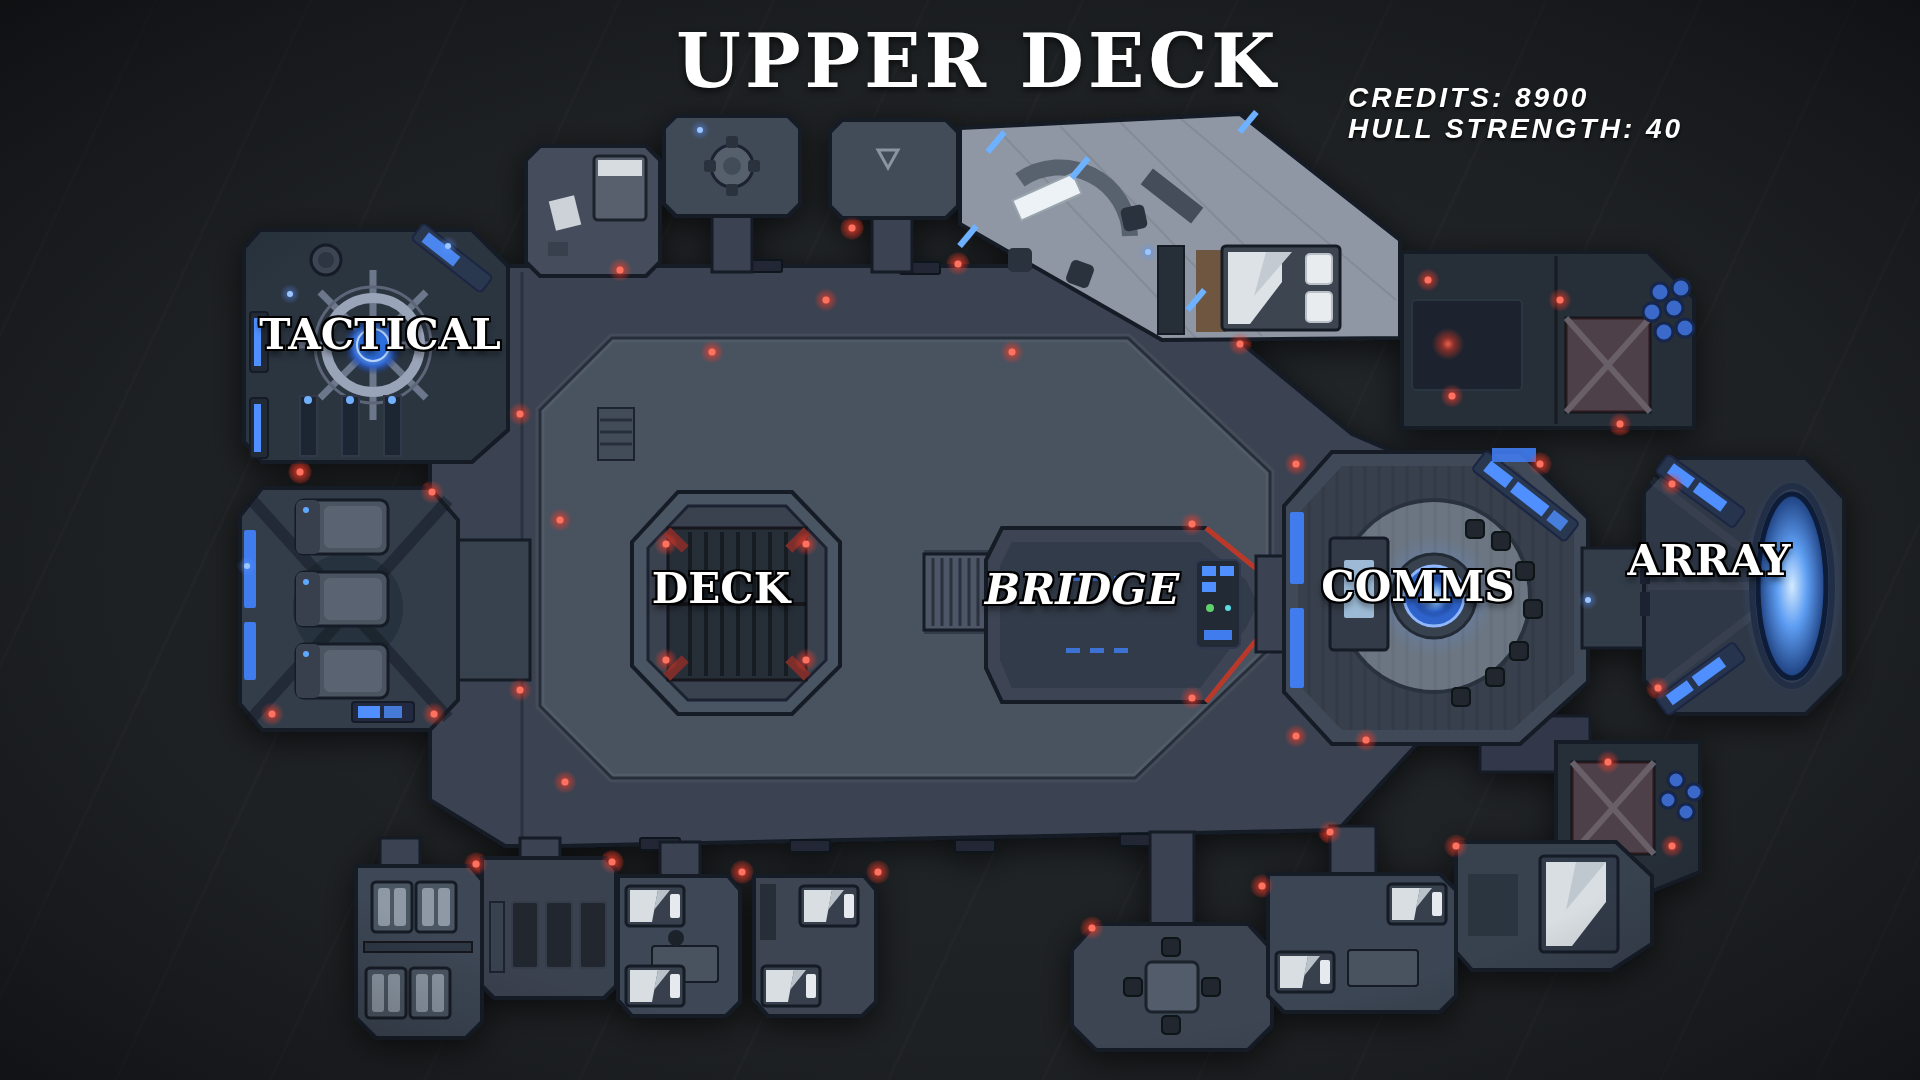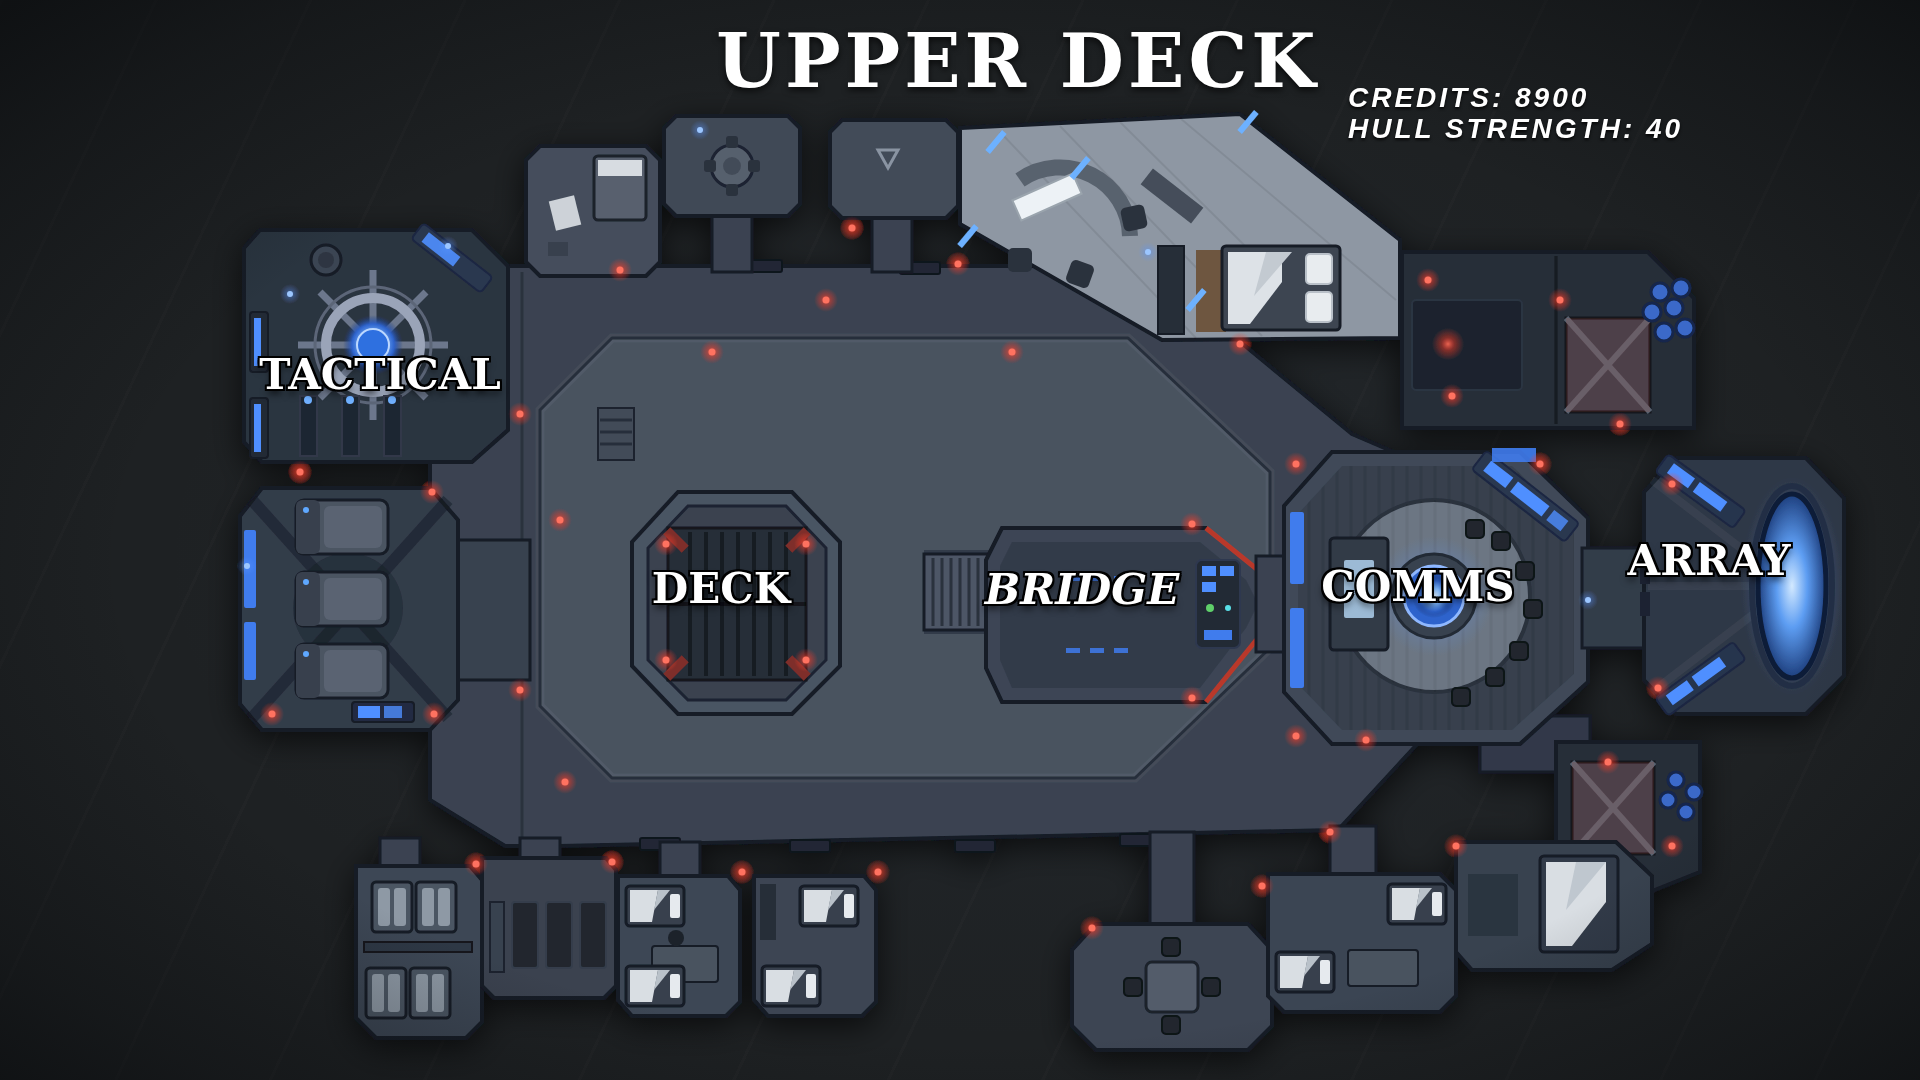--- a/index.html
+++ b/index.html
@@ -4,21 +4,21 @@
 <style>
   html,body{margin:0;padding:0;background:#17191b;}
   .stage{position:relative;width:1920px;height:1080px;background:#1e2123;overflow:hidden;
          font-family:"Liberation Sans",sans-serif;}
   .stage::before{content:"";position:absolute;inset:0;pointer-events:none;
          background:repeating-linear-gradient(115deg, rgba(255,255,255,0.015) 0 3px, transparent 3px 140px);}
   .map-svg{position:absolute;left:0;top:0;}
   .deck-title{position:absolute;left:978px;top:18px;transform:translateX(-50%);
          font-family:"DejaVu Serif","Liberation Serif",serif;font-weight:bold;
          font-size:74px;letter-spacing:4px;color:#ffffff;white-space:nowrap;
-         text-shadow:0 3px 6px rgba(0,0,0,.7);margin-left:40px;}
+         text-shadow:0 3px 6px rgba(0,0,0,.7);}
   .hud{position:absolute;left:1348px;top:34px;color:#ffffff;
          font-family:"Liberation Sans",sans-serif;font-style:italic;font-weight:bold;
          font-size:28px;line-height:31px;letter-spacing:3px;white-space:nowrap;
          text-shadow:0 2px 3px rgba(0,0,0,.8);margin-top:48px;}
   .room-label{position:absolute;transform:translate(-50%,-50%);
          font-family:"DejaVu Serif","Liberation Serif",serif;font-weight:bold;
          font-size:42px;color:#ffffff;white-space:nowrap;cursor:pointer;
          text-shadow:2px 0 0 #000,-2px 0 0 #000,0 2px 0 #000,0 -2px 0 #000,
                      2px 2px 0 #000,-2px -2px 0 #000,2px -2px 0 #000,-2px 2px 0 #000,
                      0 5px 7px rgba(0,0,0,.65);}
@@ -506,19 +506,19 @@
   <rect x="0" y="0" width="1920" height="1080" fill="url(#vig)" pointer-events="none"></rect>
 </svg>
 
 <div class="deck-title">UPPER DECK</div>
 
 <div class="hud">
   <div>CREDITS: 8900</div>
   <div>HULL STRENGTH: 40</div>
 </div>
 
-<div class="room-label" style="left:380px;top:334px;margin-top:40px;">TACTICAL</div>
+<div class="room-label" style="left:380px;top:334px;">TACTICAL</div>
 <div class="room-label" style="left:721px;top:588px;">DECK</div>
 <div class="room-label" style="left:1082px;top:589px;font-style:italic;">BRIDGE</div>
 <div class="room-label" style="left:1402px;top:586px;margin-left:16px;">COMMS</div>
 <div class="room-label" style="left:1709px;top:560px;">ARRAY</div>
 
 </div>
 
 </body></html>

